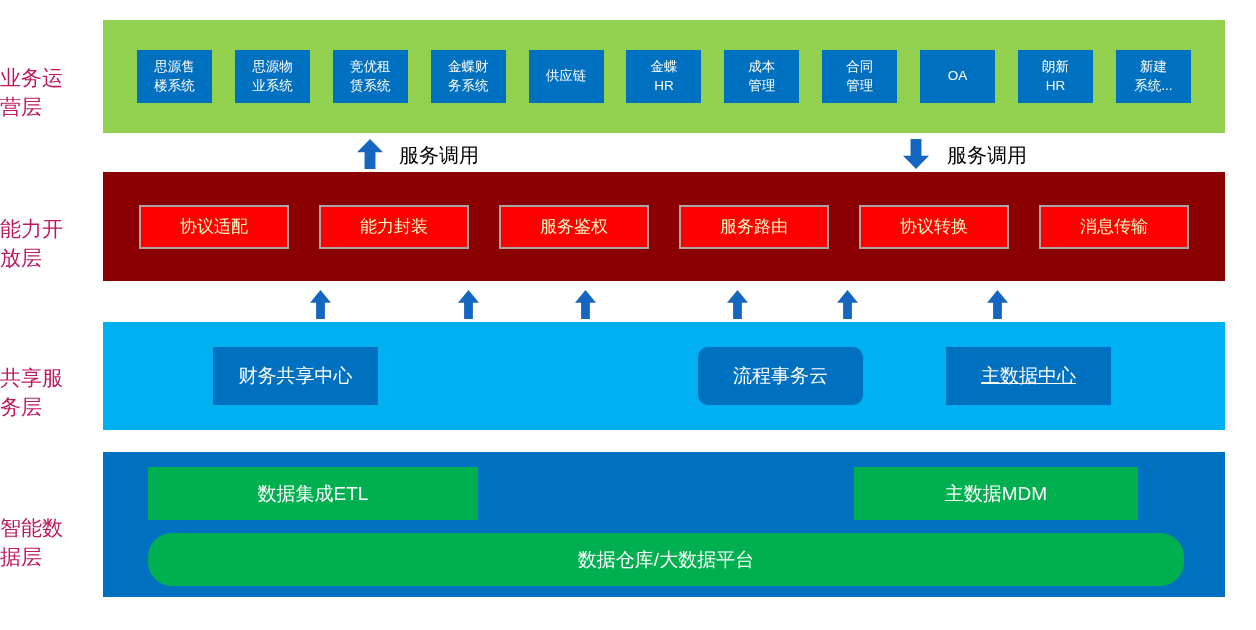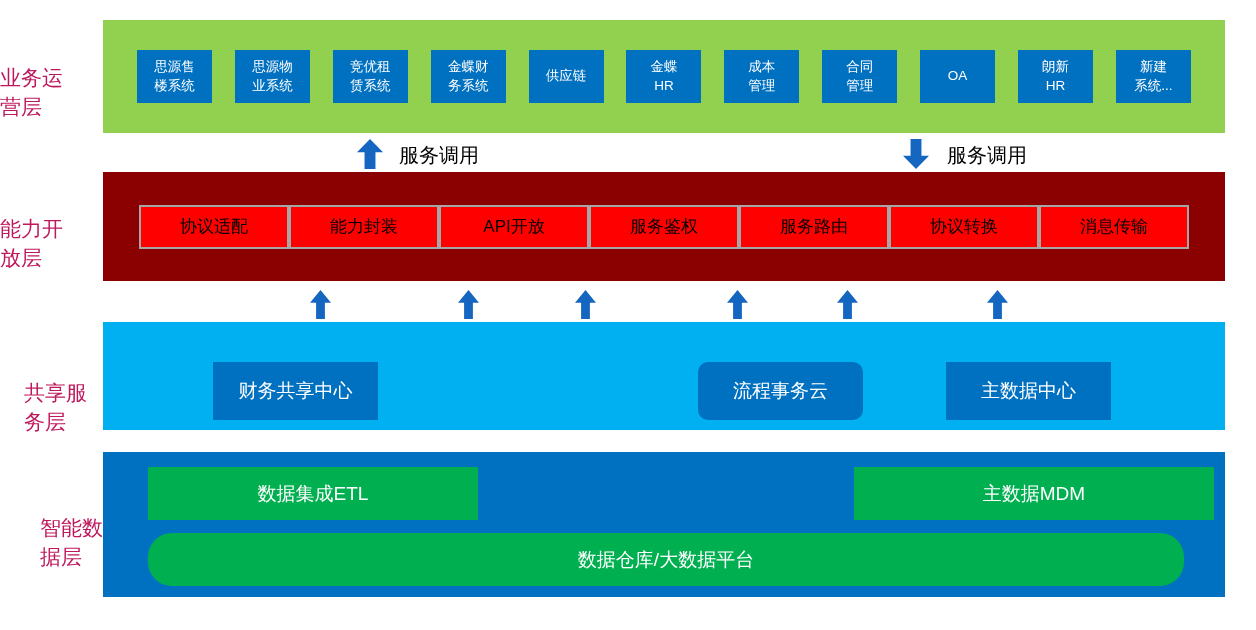--- a/index.html
+++ b/index.html
@@ -21,22 +21,22 @@
     width: 103px;
     text-align: left;
     color: #be185d;
     font-size: 21px;
     line-height: 1.38;
     white-space: pre-line;
     margin-top: 17px;
   }
   .lbl-1 { top: 47px; }
   .lbl-2 { top: 198px; }
-  .lbl-3 { top: 362px; padding-left: 24px; }
-  .lbl-4 { top: 497px; padding-left: 40px; }
+  .lbl-3 { top: 347px; }
+  .lbl-4 { top: 497px; }
 
   
   .layer {
     position: absolute;
     left: 103px;
     width: 1122px;
   }
   .layer-business {
     top: 20px; height: 113px;
     background: #92D050;
@@ -66,54 +66,53 @@
     font-size: 13.5px; line-height: 1.35;
     display: flex; align-items: center; justify-content: center;
     text-align: center;
     white-space: pre-line;
     flex: 0 0 auto;
   }
   .cap-box {
     width: 150px; height: 44px;
     background: #FE0000;
     border: 2px solid #A6A6A6;
-    color: #000000;
+    color: #fef9c3;
     font-size: 17px;
     display: flex; align-items: center; justify-content: center;
     text-align: center;
     flex: 0 0 auto;
   }
   .svc-box {
     position: absolute;
     top: 25px;
     width: 165px; height: 58px;
     background: #0070C0;
     color: #ffffff;
     font-size: 19px;
     display: flex; align-items: center; justify-content: center;
     text-align: center;
-    margin-top: 15px;
   }
   .svc-1 { left: 110px; }
   .svc-2 { left: 355px; }
   .svc-3 { left: 595px; border-radius: 10px; }
-  .svc-4 { left: 843px; }
+  .svc-4 { left: 843px; text-decoration: underline; }
 
   .data-box {
     position: absolute;
     height: 53px;
     background: #00B050;
     color: #ffffff;
     font-size: 19px;
     display: flex; align-items: center; justify-content: center;
     text-align: center;
   }
   .data-1 { top: 15px; left: 45px;  width: 330px; }
   .data-2 { top: 15px; left: 398px; width: 330px; }
-  .data-3 { top: 15px; left: 751px; width: 360px; }
+  .data-3 { top: 15px; left: 751px; width: 284px; }
   .data-wide { top: 81px; left: 45px; width: 1036px; border-radius: 24px; }
 
   
   .arrow {
     position: absolute;
     background: #1566C1;
     clip-path: polygon(50% 0, 100% 44%, 71% 44%, 71% 100%, 29% 100%, 29% 44%, 0 44%);
   }
   .arrow-big { width: 26px; height: 30px; top: 139px; }
   .arrow-flip { transform: scaleY(-1); }
@@ -175,21 +174,20 @@
   </div>
 
   <div class="arrow arrow-big arrow-up-big"></div>
   <div class="arrow-caption cap-left">服务调用</div>
   <div class="arrow arrow-big arrow-flip arrow-down-big"></div>
   <div class="arrow-caption cap-right">服务调用</div>
 
   <div class="layer layer-capability">
     <div class="cap-box">协议适配</div>
     <div class="cap-box">能力封装</div>
-    <div class="cap-box">API开放</div>
     <div class="cap-box">服务鉴权</div>
     <div class="cap-box">服务路由</div>
     <div class="cap-box">协议转换</div>
     <div class="cap-box">消息传输</div>
   </div>
 
   <div class="arrow arrow-small sa-1"></div>
   <div class="arrow arrow-small sa-2"></div>
   <div class="arrow arrow-small sa-3"></div>
   <div class="arrow arrow-small sa-4"></div>

